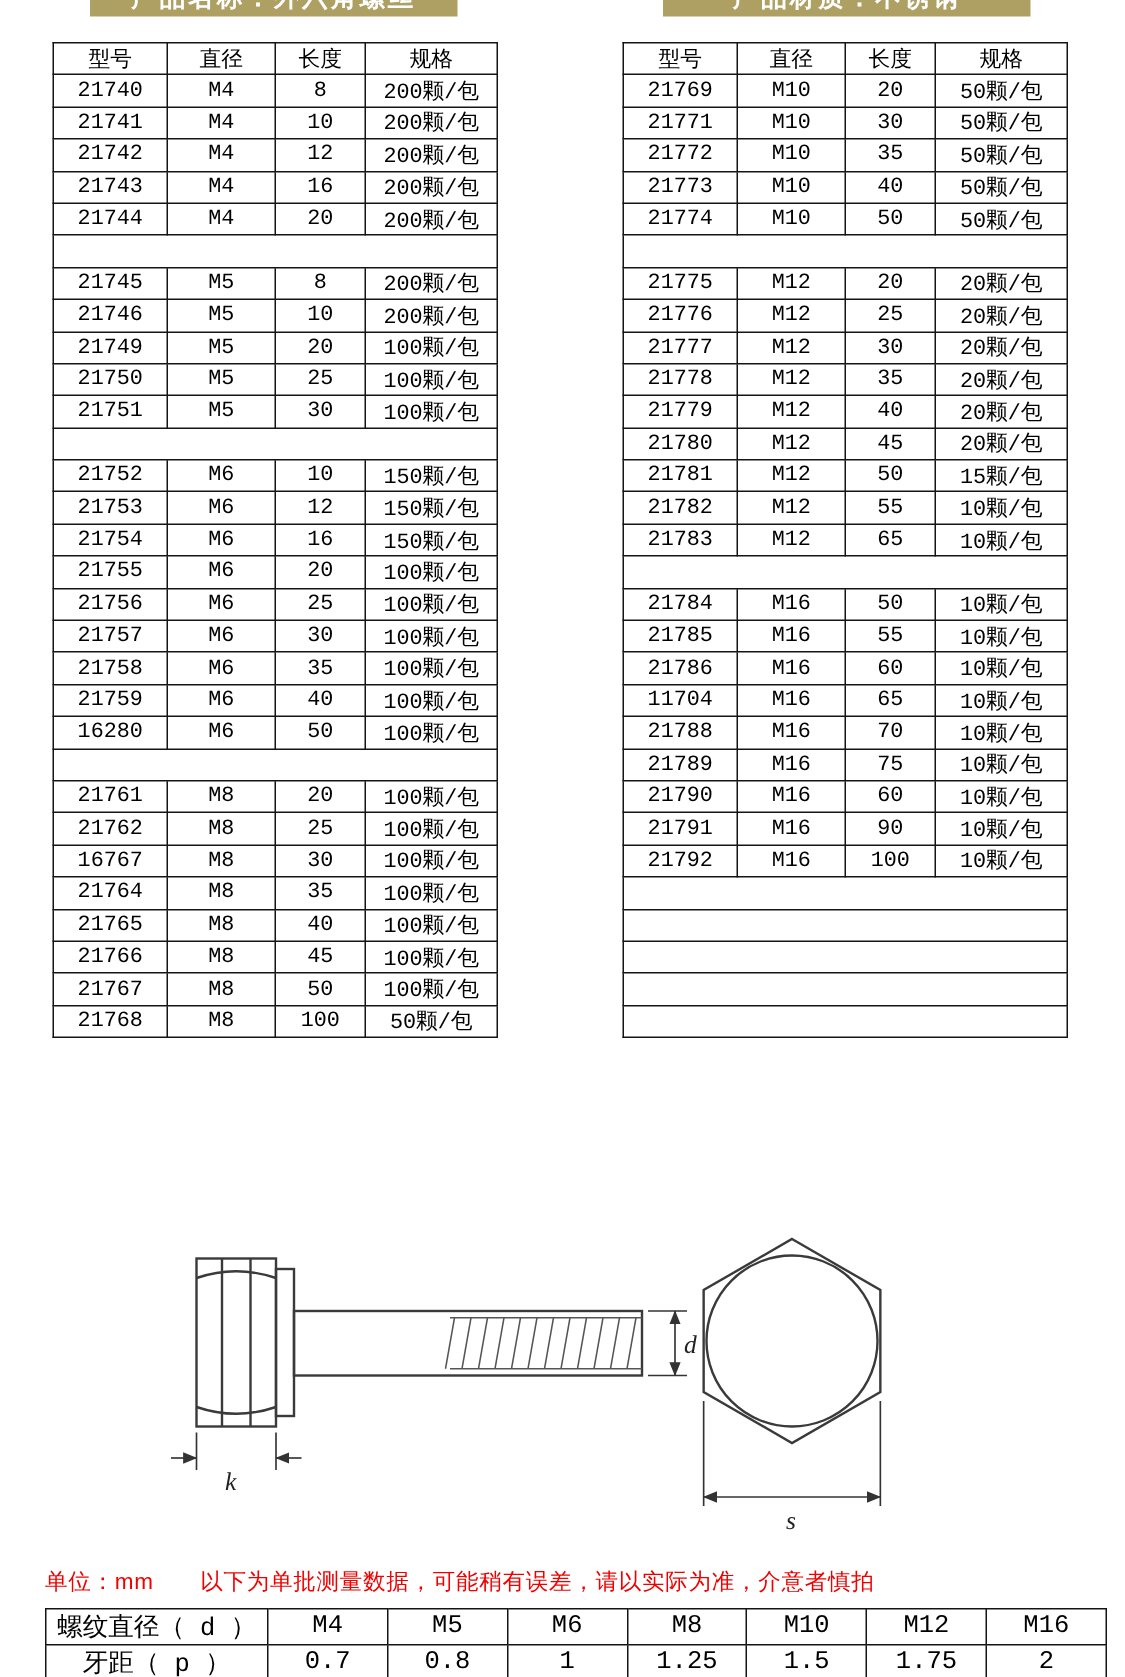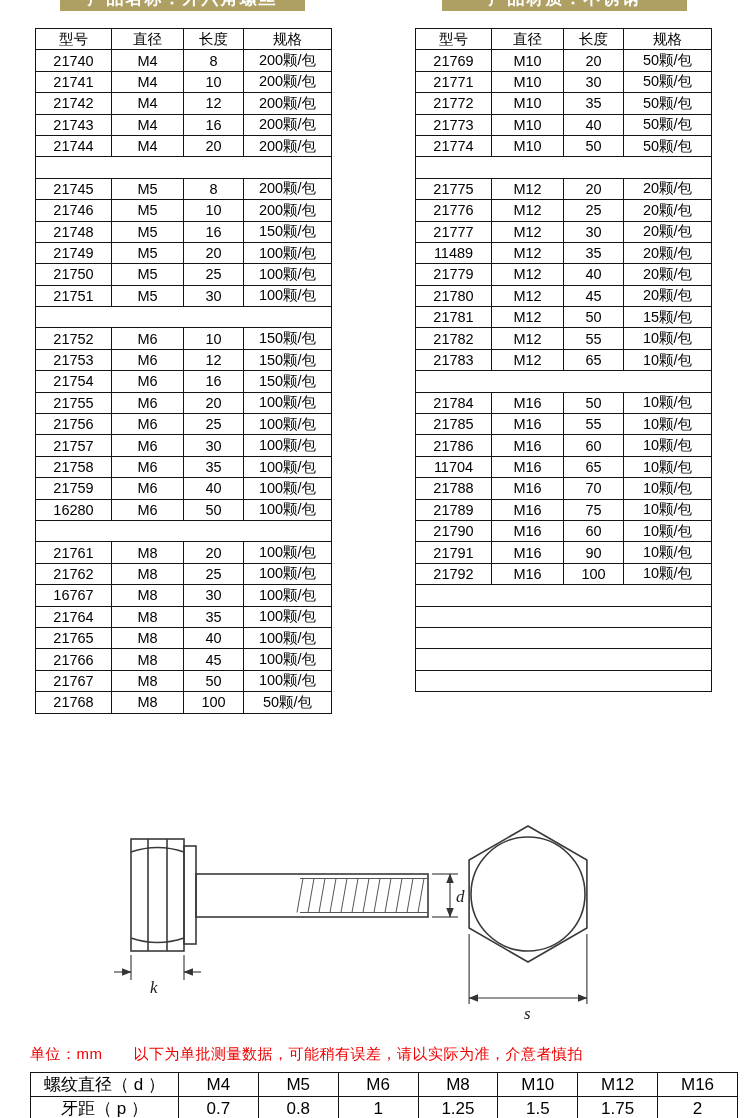--- a/index.html
+++ b/index.html
@@ -21,21 +21,21 @@
     text-align: center;
   }
   .banner span {
     display: block;
     font-size: 17px; font-weight: bold;
     line-height: 26px; margin-top: -14px;
     letter-spacing: 2px;
     white-space: nowrap;
   }
 
-  table { border-collapse: collapse; table-layout: fixed; }
+  table { border-collapse: collapse; table-layout: fixed; font-family: Liberation Mono, monospace; }
 
   .spec-table { position: absolute; font-size: 14.5px; }
   .spec-table th, .spec-table td {
     border: 1.6px solid #141414;
     text-align: center;
     height: 20.4px;
     padding: 0 2px;
     font-weight: normal;
     overflow: hidden; white-space: nowrap;
   }
@@ -126,26 +126,20 @@
         <td>8</td>
         <td>200颗/包</td>
       </tr>
       <tr>
         <td>21746</td>
         <td>M5</td>
         <td>10</td>
         <td>200颗/包</td>
       </tr>
       <tr>
-        <td>21748</td>
-        <td>M5</td>
-        <td>16</td>
-        <td>150颗/包</td>
-      </tr>
-      <tr>
         <td>21749</td>
         <td>M5</td>
         <td>20</td>
         <td>100颗/包</td>
       </tr>
       <tr>
         <td>21750</td>
         <td>M5</td>
         <td>25</td>
         <td>100颗/包</td>
@@ -328,21 +322,21 @@
         <td>25</td>
         <td>20颗/包</td>
       </tr>
       <tr>
         <td>21777</td>
         <td>M12</td>
         <td>30</td>
         <td>20颗/包</td>
       </tr>
       <tr>
-        <td>11489</td>
+        <td>21778</td>
         <td>M12</td>
         <td>35</td>
         <td>20颗/包</td>
       </tr>
       <tr>
         <td>21779</td>
         <td>M12</td>
         <td>40</td>
         <td>20颗/包</td>
       </tr>

